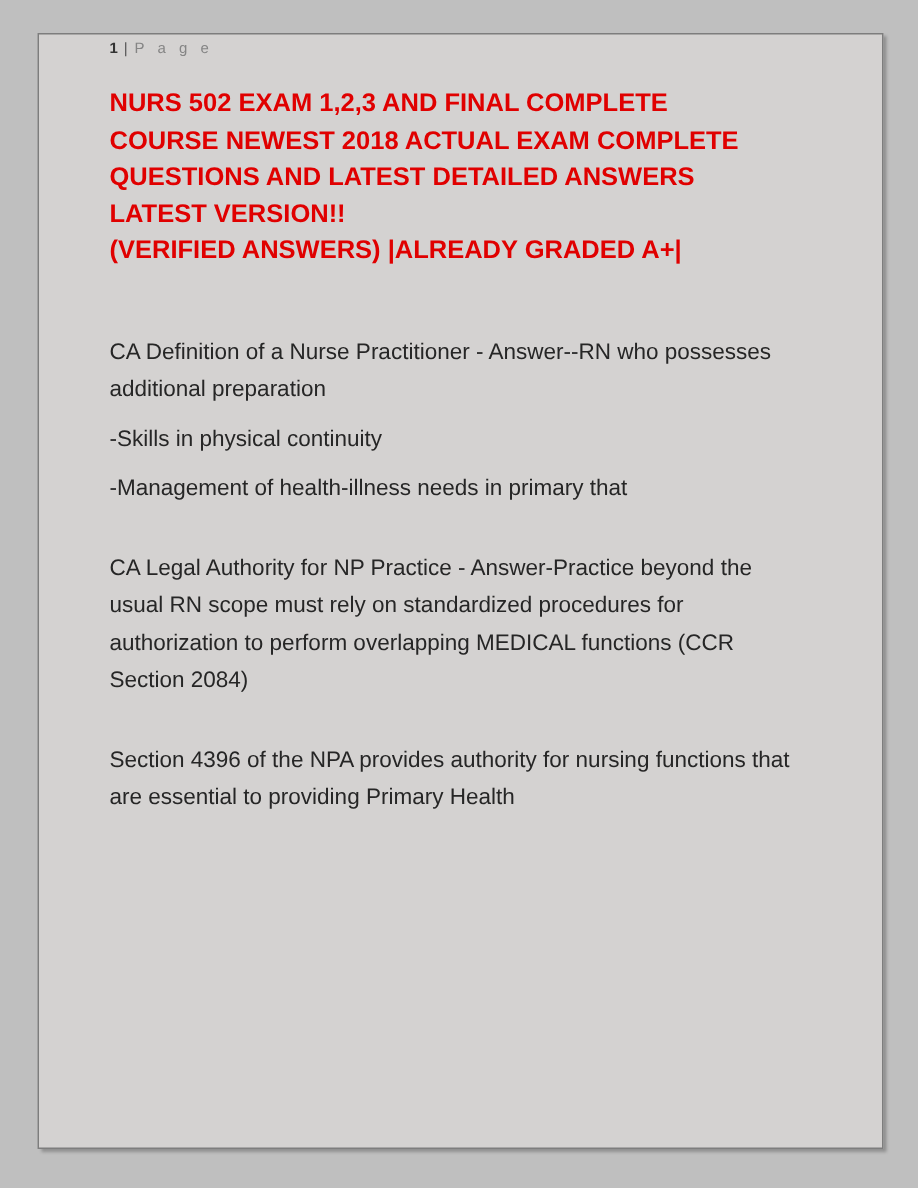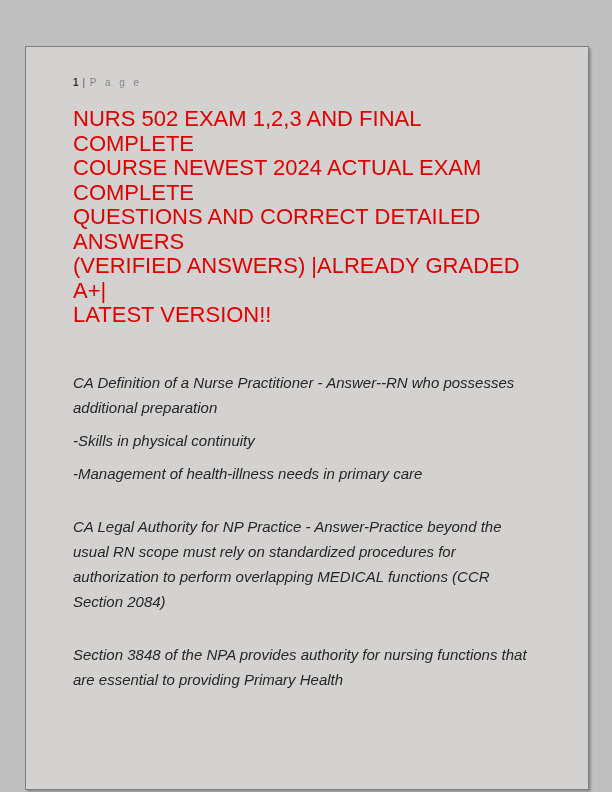--- a/index.html
+++ b/index.html
@@ -14,22 +14,21 @@
   .page {
     position: absolute;
     left: 25px;
     top: 22px;
     width: 564px;
     height: 744px;
     background: #d4d2d1;
     border: 1px solid #7d7d7d;
     box-shadow: 2px 2px 2px rgba(0,0,0,0.25);
     box-sizing: border-box;
-    padding: 30px 47px 0 47px;
-    margin-top: 24px;
+    padding: 4px 47px 0 47px;
   }
   .doc-header {
     font-size: 10px;
     color: #7f7f7f;
     letter-spacing: 0.5px;
     margin-bottom: 18px;
     white-space: pre;
   }
   .doc-header .pagenum {
     font-weight: bold;
@@ -39,55 +38,54 @@
   .doc-header .sep {
     color: #555555;
     margin: 0 4px;
   }
   .doc-header .pagelabel {
     color: #858585;
     letter-spacing: 3px;
   }
   .doc-title {
     color: #e00000;
-    font-weight: normal;
-    font-size: 22px;
+    font-weight: bold;
+    font-size: 17px;
     line-height: 24.5px;
     margin: 19px 0 42px 0;
   }
   .body-text {
     color: #262626;
     font-size: 15px;
     line-height: 25px;
     width: 468px;
   }
   .para {
     margin: 0 0 8px 0;
-    font-style: italic;
   }
   .para.gap {
     margin-top: 28px;
   }
 </style>
 </head>
 <body>
 
 <div class="page">
 
   <div class="doc-header"><span class="pagenum">1</span><span class="sep">|</span><span class="pagelabel">P a g e</span></div>
 
   <div class="doc-title">
     <div>NURS 502 EXAM 1,2,3 AND FINAL COMPLETE</div>
-    <div>COURSE NEWEST 2024 ACTUAL EXAM COMPLETE</div>
-    <div>QUESTIONS AND CORRECT DETAILED ANSWERS</div>
+    <div>COURSE NEWEST 2018 ACTUAL EXAM COMPLETE</div>
+    <div>QUESTIONS AND LATEST DETAILED ANSWERS</div>
+    <div>LATEST VERSION!!</div>
     <div>(VERIFIED ANSWERS) |ALREADY GRADED A+|</div>
-    <div>LATEST VERSION!!</div>
   </div>
 
   <div class="body-text">
     <p class="para">CA Definition of a Nurse Practitioner - Answer--RN who possesses additional preparation</p>
     <p class="para">-Skills in physical continuity</p>
-    <p class="para">-Management of health-illness needs in primary care</p>
+    <p class="para">-Management of health-illness needs in primary that</p>
     <p class="para gap">CA Legal Authority for NP Practice - Answer-Practice beyond the usual RN scope must rely on standardized procedures for authorization to perform overlapping MEDICAL functions (CCR Section 2084)</p>
-    <p class="para gap">Section 3848 of the NPA provides authority for nursing functions that are essential to providing Primary Health</p>
+    <p class="para gap">Section 4396 of the NPA provides authority for nursing functions that are essential to providing Primary Health</p>
   </div>
 
 </div>
 
 </body></html>

